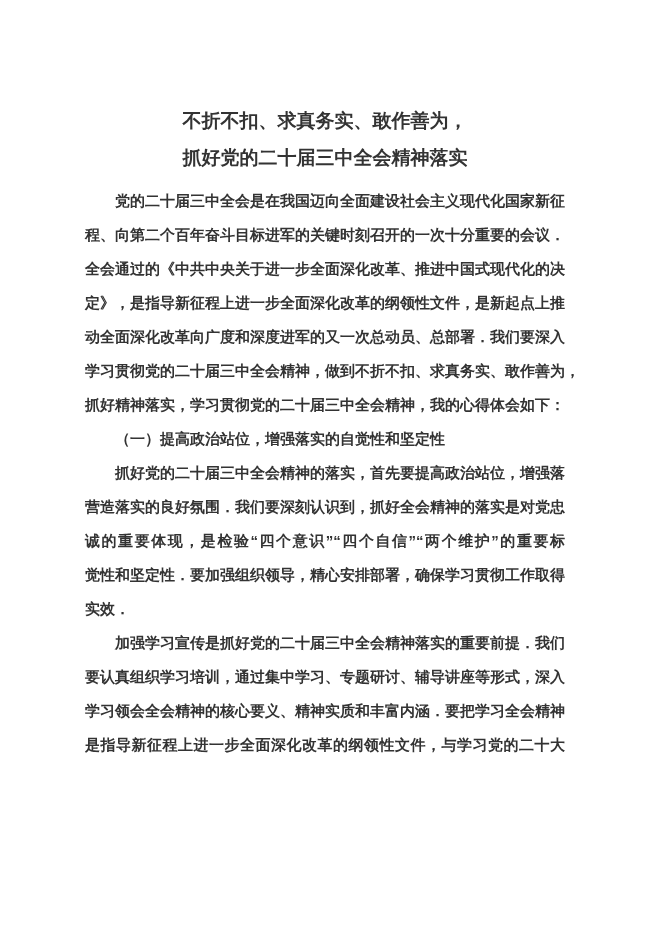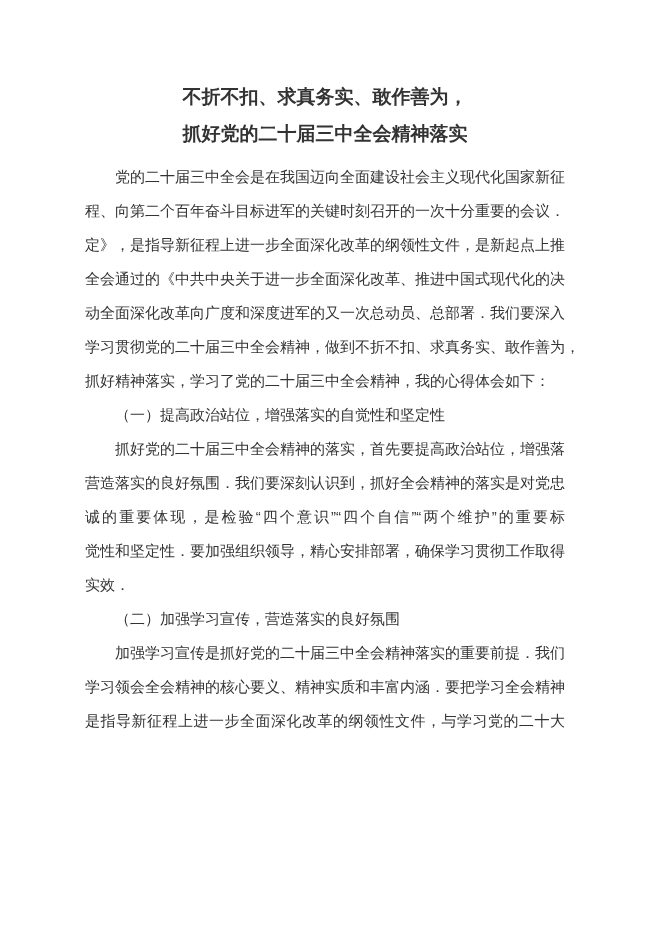--- a/index.html
+++ b/index.html
@@ -13,20 +13,21 @@
     overflow: hidden;
     font-family: "Liberation Sans", sans-serif;
   }
   .page {
     box-sizing: border-box;
     width: 650px;
     height: 676px;
     padding: 78px 85px 0 85px;
     background: #ffffff;
     color: #333333;
+    margin-top: 24px;
   }
   .title {
     margin: 0 0 8px 0;
     font-size: 19px;
     line-height: 37px;
     font-weight: 700;
     text-align: center;
     color: #333333;
   }
   .title .tline {
@@ -34,21 +35,21 @@
   }
   .doc-body {
     margin: 0;
   }
   .block {
     margin: 0;
   }
   .ln {
     font-size: 15px;
     line-height: 34px;
-    font-weight: 400;
+    font-weight: 700;
     color: #333333;
     text-align: justify;
     text-align-last: justify;
   }
   .ln.indent {
     padding-left: 30px; 
   }
   .ln.left {
     text-align-last: left;
   }
@@ -66,43 +67,41 @@
   <h1 class="title">
     <span class="tline">不折不扣、求真务实、敢作善为，</span>
     <span class="tline">抓好党的二十届三中全会精神落实</span>
   </h1>
 
   <div class="doc-body">
 
     <div class="block">
       <div class="ln indent">党的二十届三中全会是在我国迈向全面建设社会主义现代化国家新征</div>
       <div class="ln">程、向第二个百年奋斗目标进军的关键时刻召开的一次十分重要的会议．</div>
+      <div class="ln">全会通过的《中共中央关于进一步全面深化改革、推进中国式现代化的决</div>
       <div class="ln">定》，是指导新征程上进一步全面深化改革的纲领性文件，是新起点上推</div>
-      <div class="ln">全会通过的《中共中央关于进一步全面深化改革、推进中国式现代化的决</div>
       <div class="ln">动全面深化改革向广度和深度进军的又一次总动员、总部署．我们要深入</div>
       <div class="ln hang">学习贯彻党的二十届三中全会精神，做到不折不扣、求真务实、敢作善为，</div>
-      <div class="ln left">抓好精神落实，学习了党的二十届三中全会精神，我的心得体会如下：</div>
+      <div class="ln left">抓好精神落实，学习贯彻党的二十届三中全会精神，我的心得体会如下：</div>
     </div>
 
     <div class="block">
       <div class="ln indent left">（一）提高政治站位，增强落实的自觉性和坚定性</div>
     </div>
 
     <div class="block">
       <div class="ln indent">抓好党的二十届三中全会精神的落实，首先要提高政治站位，增强落</div>
       <div class="ln">营造落实的良好氛围．我们要深刻认识到，抓好全会精神的落实是对党忠</div>
       <div class="ln">诚的重要体现，是检验“四个意识”“四个自信”“两个维护”的重要标</div>
       <div class="ln">觉性和坚定性．要加强组织领导，精心安排部署，确保学习贯彻工作取得</div>
       <div class="ln left">实效．</div>
     </div>
 
-    <div class="block">
-      <div class="ln indent left">（二）加强学习宣传，营造落实的良好氛围</div>
-    </div>
 
     <div class="block">
       <div class="ln indent">加强学习宣传是抓好党的二十届三中全会精神落实的重要前提．我们</div>
+      <div class="ln">要认真组织学习培训，通过集中学习、专题研讨、辅导讲座等形式，深入</div>
       <div class="ln">学习领会全会精神的核心要义、精神实质和丰富内涵．要把学习全会精神</div>
       <div class="ln">是指导新征程上进一步全面深化改革的纲领性文件，与学习党的二十大</div>
     </div>
 
   </div>
 </div>
 
 </body></html>

